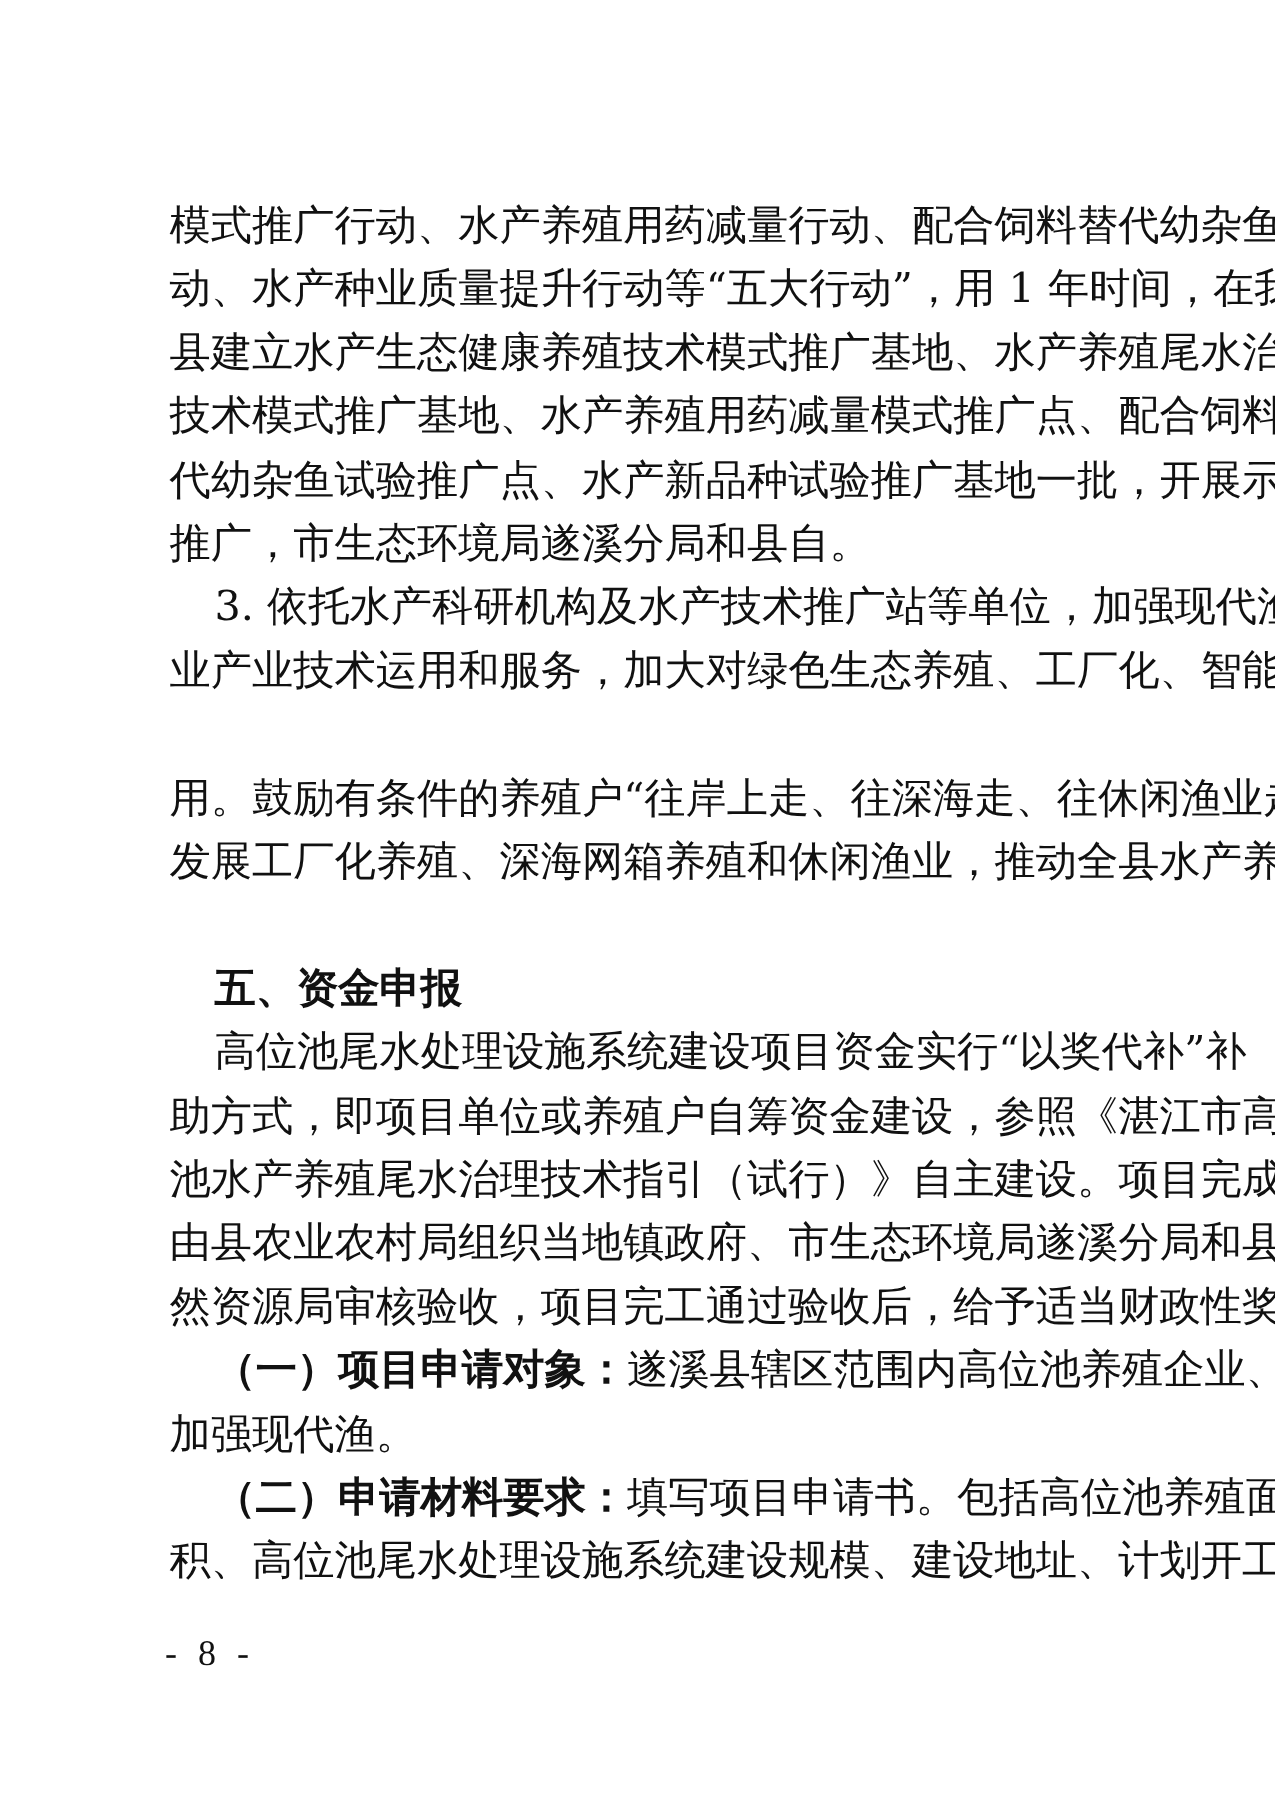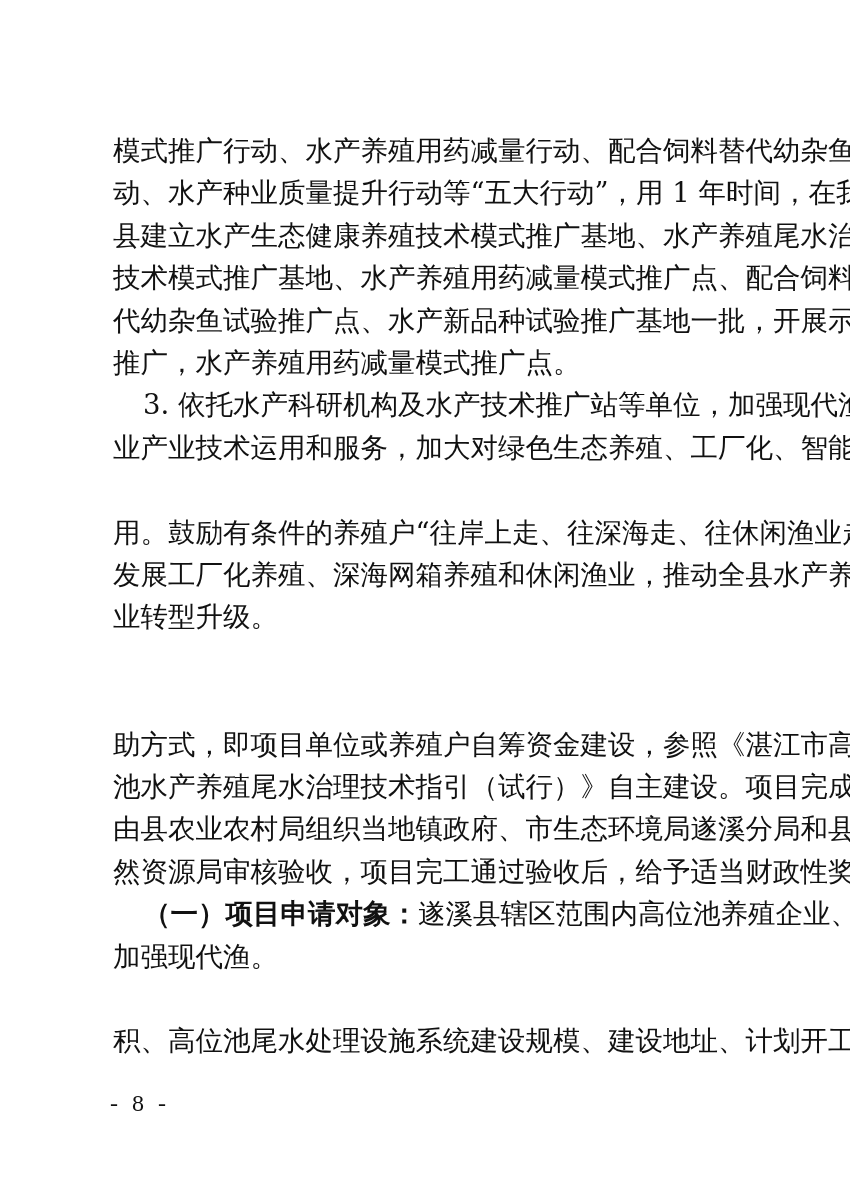--- a/index.html
+++ b/index.html
@@ -63,33 +63,35 @@
 </head>
 <body>
 
 <div class="page">
 
   <div class="line" style="top:130px">模式推广行动、水产养殖用药减量行动、配合饲料替代幼杂鱼行</div>
   <div class="line" style="top:172px">动、水产种业质量提升行动等“五大行动”，用 1 年时间，在我</div>
   <div class="line" style="top:215px">县建立水产生态健康养殖技术模式推广基地、水产养殖尾水治理</div>
   <div class="line" style="top:257px">技术模式推广基地、水产养殖用药减量模式推广点、配合饲料替</div>
   <div class="line" style="top:300px">代幼杂鱼试验推广点、水产新品种试验推广基地一批，开展示范</div>
-  <div class="line last" style="top:342px">推广，水产养殖用药减量模式推广点。</div>
+  <div class="line last" style="top:342px">推广，市生态环境局遂溪分局和县自。</div>
 
   <div class="line indent" style="top:384px">3. 依托水产科研机构及水产技术推广站等单位，加强现代渔</div>
   <div class="line" style="top:427px">业产业技术运用和服务，加大对绿色生态养殖、工厂化、智能化</div>
   <div class="line" style="top:512px">用。鼓励有条件的养殖户“往岸上走、往深海走、往休闲渔业走”，</div>
   <div class="line" style="top:554px">发展工厂化养殖、深海网箱养殖和休闲渔业，推动全县水产养殖</div>
-  <div class="line last" style="top:596px">业转型升级。</div>
 
+  <div class="line indent heading" style="top:639px">五、资金申报</div>
 
+  <div class="line indent" style="top:681px">高位池尾水处理设施系统建设项目资金实行“以奖代补”补</div>
   <div class="line" style="top:724px">助方式，即项目单位或养殖户自筹资金建设，参照《湛江市高位</div>
   <div class="line" style="top:766px">池水产养殖尾水治理技术指引（试行）》自主建设。项目完成后，</div>
   <div class="line" style="top:808px">由县农业农村局组织当地镇政府、市生态环境局遂溪分局和县自</div>
   <div class="line" style="top:851px">然资源局审核验收，项目完工通过验收后，给予适当财政性奖补。</div>
 
   <div class="line indent" style="top:893px"><span class="kai">（一）项目申请对象：</span><span>遂溪县辖区范围内高位池养殖企业、</span></div>
   <div class="line last" style="top:936px">加强现代渔。</div>
 
+  <div class="line indent" style="top:978px"><span class="kai">（二）申请材料要求：</span><span>填写项目申请书。包括高位池养殖面</span></div>
   <div class="line" style="top:1020px">积、高位池尾水处理设施系统建设规模、建设地址、计划开工时</div>
 
   <div class="page-number">- 8 -</div>
 </div>
 
 </body></html>

